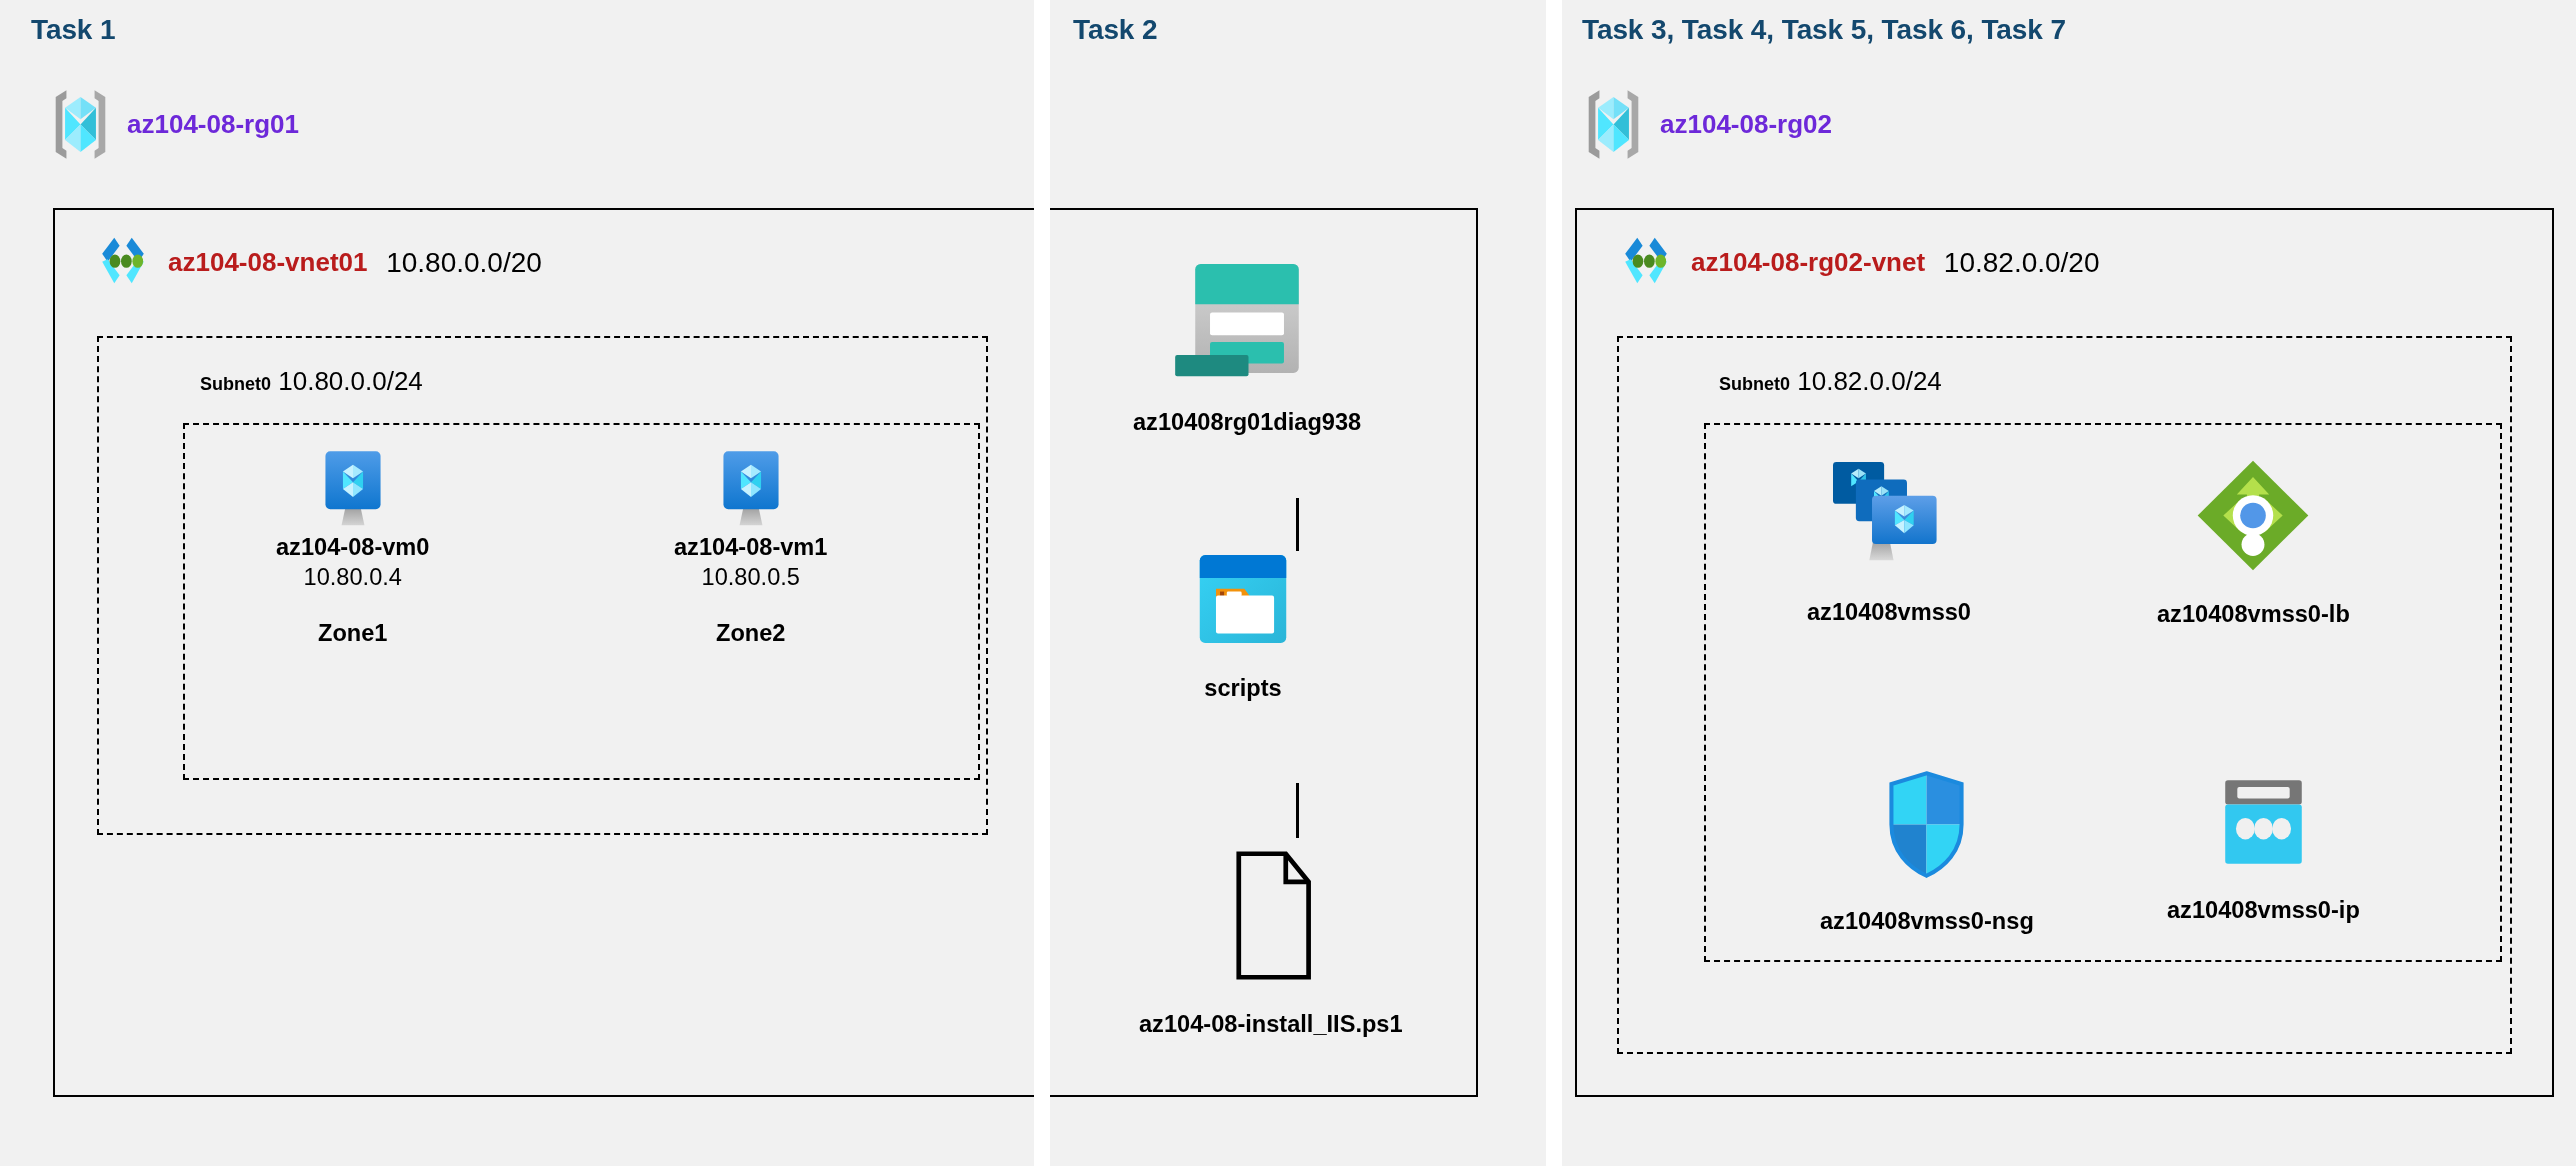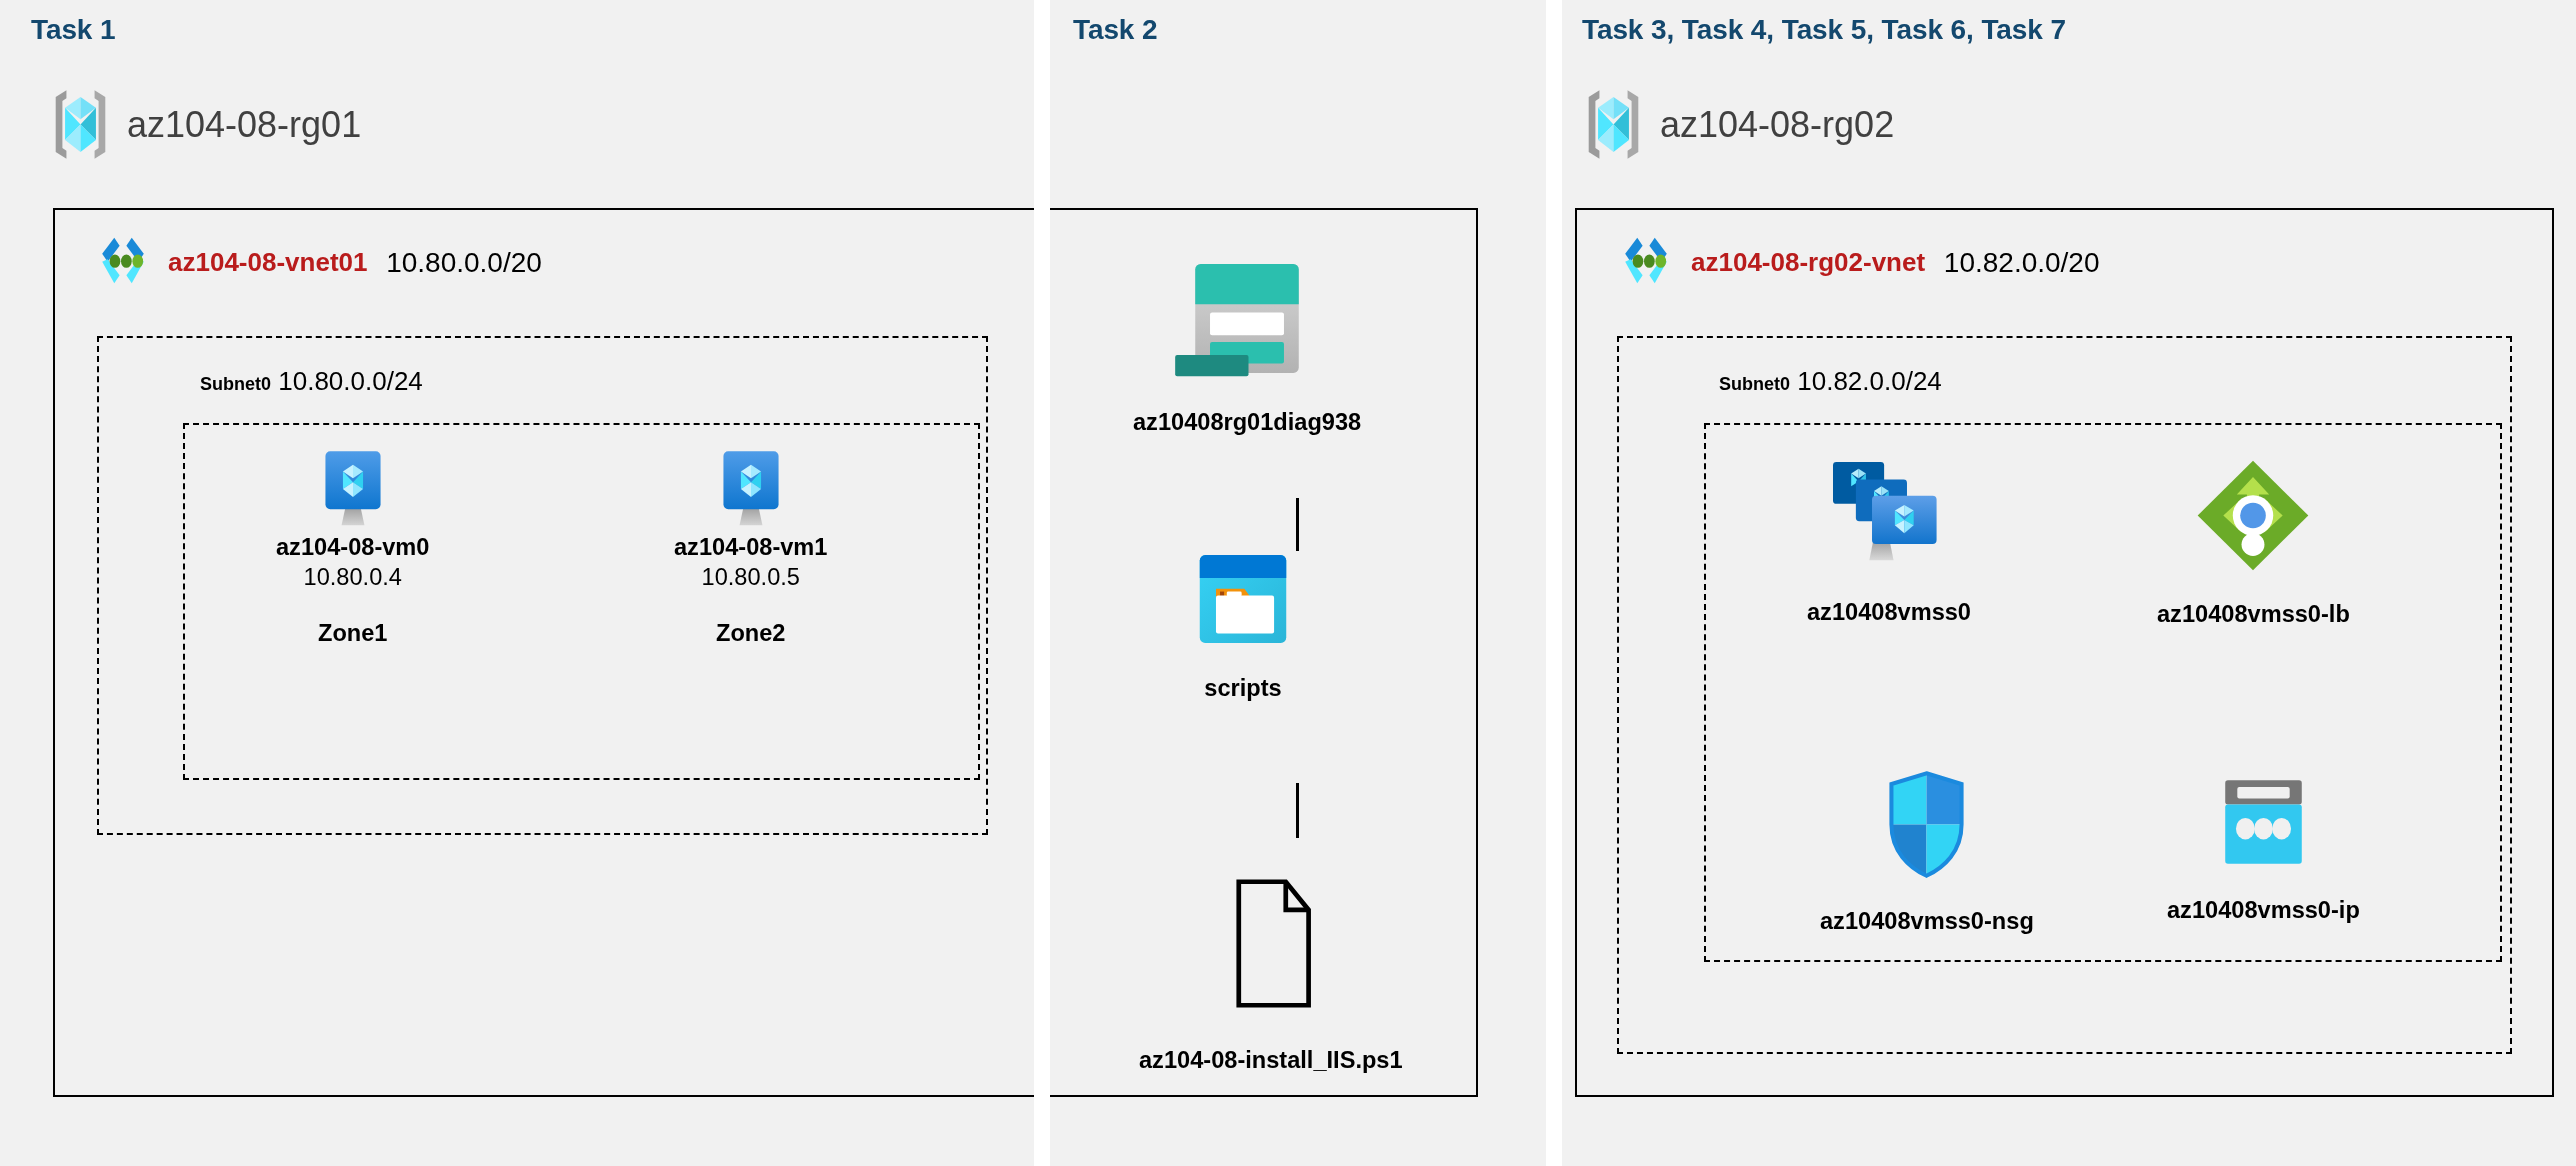--- a/index.html
+++ b/index.html
@@ -27,21 +27,21 @@
     white-space: nowrap;
   }
   #title-task1 { left: 31px;   top: 13.5px; }
   #title-task2 { left: 1073px; top: 13.5px; }
   #title-task3 { left: 1582px; top: 13.5px; }
 
   
   .rg-row { position: absolute; display: flex; align-items: center; gap: 15px; }
   #rg-row-1 { left: 49px;   top: 86px; }
   #rg-row-2 { left: 1582px; top: 86px; }
-  .rg-label { font-size: 36px; font-weight: normal; color: #404040; white-space: nowrap; }
+  .rg-label { font-size: 26px; font-weight: bold; color: #6d28d9; white-space: nowrap; }
 
   
   .solid-box { position: absolute; border: 2.7px solid #000000; background: transparent; }
   #vnet-box-1 { left: 53px;   top: 208px; width: 1425px; height: 889px; }
   #vnet-box-2 { left: 1575px; top: 208px; width: 979px; height: 889px; }
 
   
   .gap-mask { position: absolute; background: #ffffff; }
   #gap-mask-a { left: 1034px; top: 0px; width: 16px;  height: 1166px; }
   #gap-mask-b { left: 1546px; top: 0px; width: 15.5px;  height: 1166px; }
@@ -71,21 +71,21 @@
     font-size: 23.6px; font-weight: bold; color: #000;
     white-space: nowrap; text-align: center; line-height: 1.28;
   }
   .node .cap.reg { font-weight: normal; }
   .node .cap.gap { margin-top: 26px; }
 
   #node-vm0  { left: 276px;  top: 450px; }
   #node-vm1  { left: 674px; top: 450px; }
   #node-sa   { left: 1133px; top: 260px; }
   #node-blob { left: 1193px; top: 551px; justify-content: flex-end; }
-  #node-ps1  { left: 1139px; top: 876px; gap: 8px; }
+  #node-ps1  { left: 1139px; top: 848px; }
   #node-vmss { left: 1807px; top: 458px; }
   #node-lb   { left: 2157px; top: 458px; }
   #node-nsg  { left: 1820px; top: 769px; }
   #node-ip   { left: 2167px; top: 775px; }
 
   
   .connector { position: absolute; width: 2.7px; background: #000000; }
   #conn-1 { left: 1296px; top: 498px;  height: 53px; }
   #conn-2 { left: 1296px; top: 783px; height: 55px; }
 

